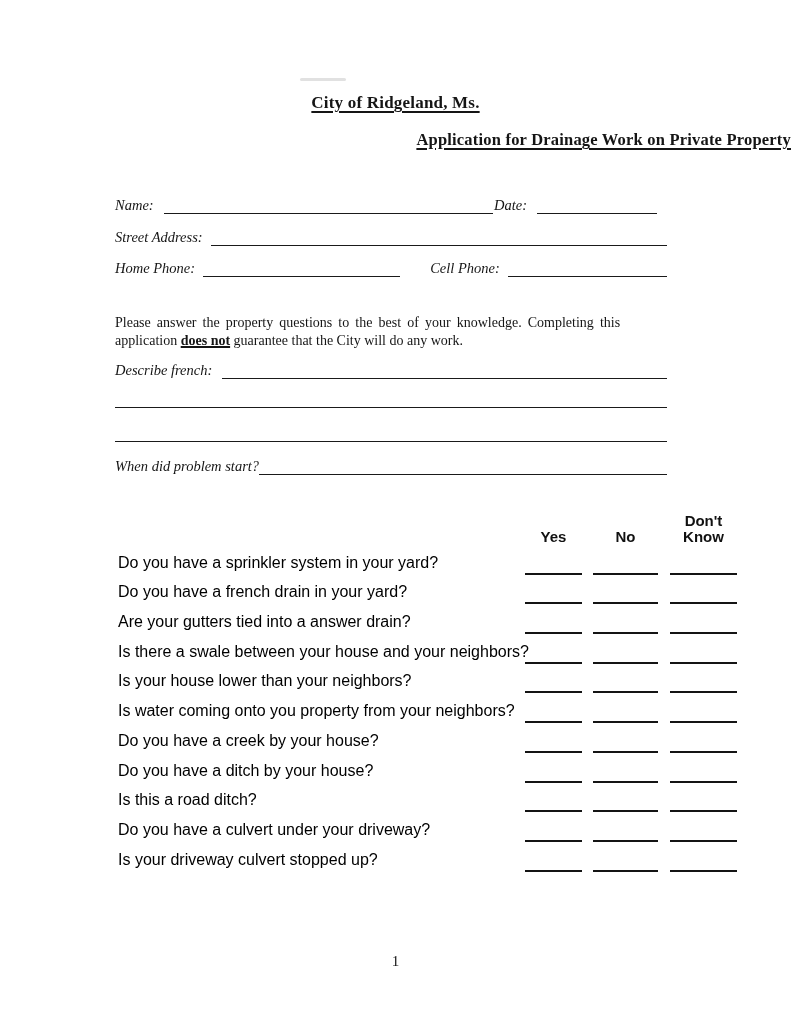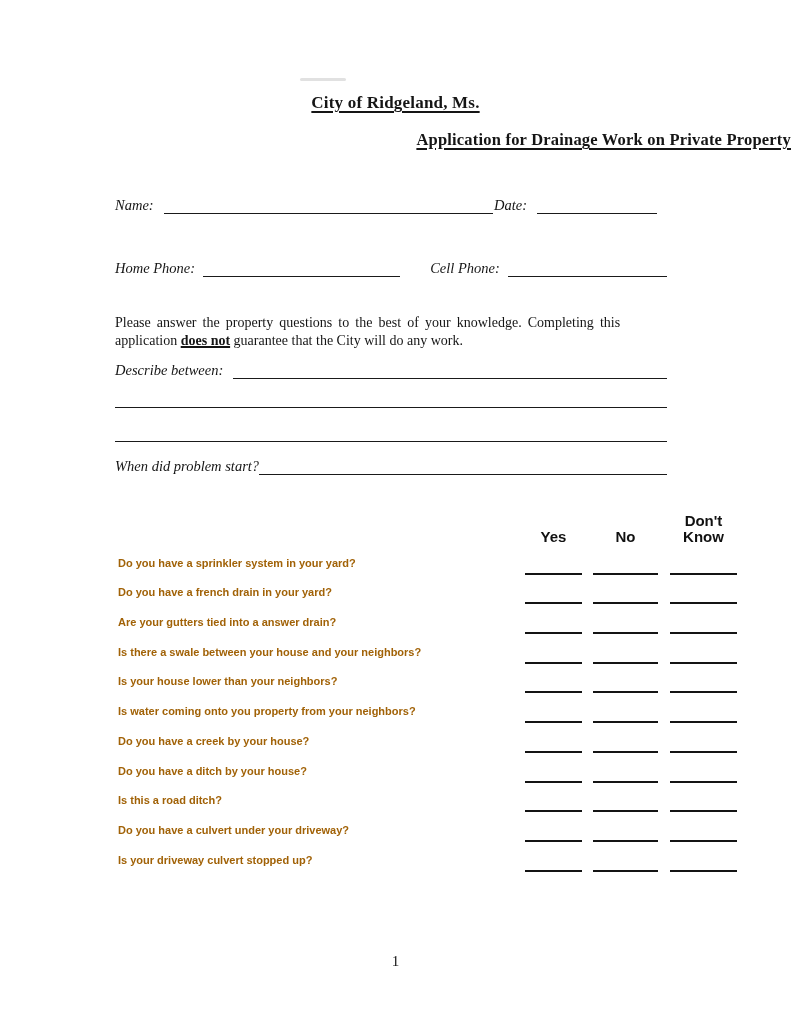--- a/index.html
+++ b/index.html
@@ -82,22 +82,22 @@
   .qh-spacer { width:407px; flex:0 0 auto; }
   .qh-cell { text-align:center; flex:0 0 auto; }
   .qh-yes { width:57px; }
   .qh-no  { width:65px; margin-left:11px; }
   .qh-dk  { width:67px; margin-left:12px; }
   .q-row {
     display:flex; align-items:flex-end; height:29.7px;
   }
   .q-text {
     width:407px; flex:0 0 auto;
-    font-size:11px; line-height:16px;
-    padding-bottom:4px; white-space:nowrap; color:#a16207;font-weight:bold;
+    font-size:16px; line-height:16px;
+    padding-bottom:4px; white-space:nowrap; color:#000000;
   }
   .blank {
     border-bottom:2px solid #141414; height:2px; flex:0 0 auto;
   }
   .b-yes { width:57px; }
   .b-no  { width:65px; margin-left:11px; }
   .b-dk  { width:67px; margin-left:12px; }
   
   .page-number {
     position:absolute; top:953px; left:0; width:100%;
@@ -114,35 +114,39 @@
   <div class="doc-title">City of Ridgeland, Ms.</div>
   <div class="doc-subtitle">Application for Drainage Work on Private Property</div>
 
   <div class="row row-name">
     <span class="lbl">Name:</span>
     <span class="wline grow"></span>
     <span class="lbl date-lbl">Date:</span>
     <span class="wline date-line"></span>
   </div>
 
+  <div class="row row-street">
+    <span class="lbl">Street Address:</span>
+    <span class="wline grow"></span>
+  </div>
 
   <div class="row row-phone">
     <span class="lbl">Home Phone:</span>
     <span class="wline home-line"></span>
     <span class="lbl cell-lbl">Cell Phone:</span>
     <span class="wline grow"></span>
   </div>
 
   <div class="instructions">
     <span class="l1">Please answer the property questions to the best of your knowledge.  Completing this</span><br>
     <span>application </span><span class="emph">does not</span><span> guarantee that the City will do any work.</span>
   </div>
 
   <div class="row row-describe">
-    <span class="lbl">Describe between:</span>
+    <span class="lbl">Describe french:</span>
     <span class="wline grow"></span>
   </div>
 
   <div class="free-line free-line-1"></div>
   <div class="free-line free-line-2"></div>
 
   <div class="row row-when">
     <span class="lbl">When did problem start?</span>
     <span class="wline grow"></span>
   </div>

